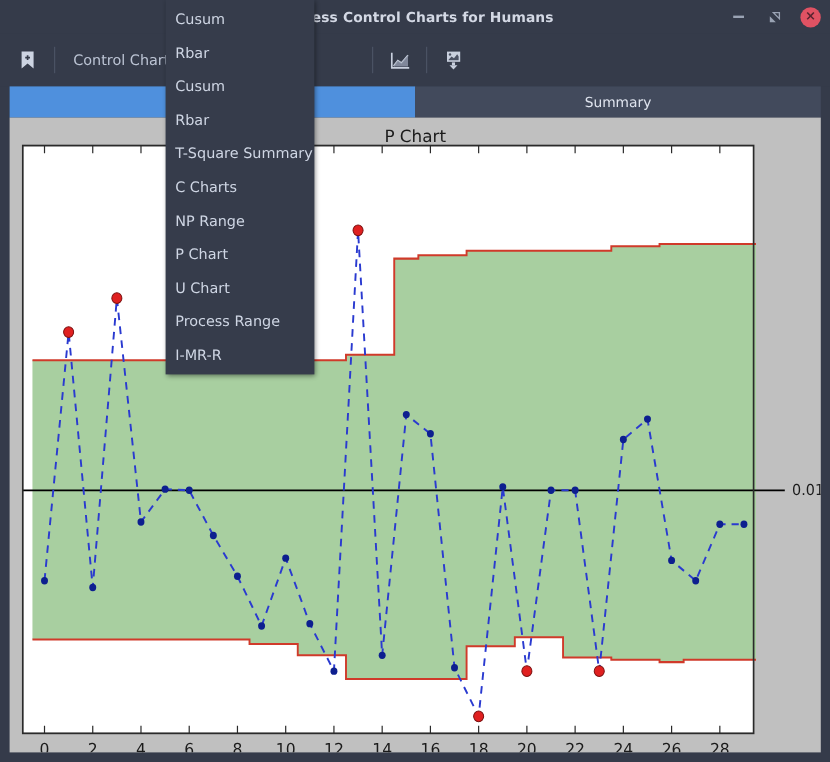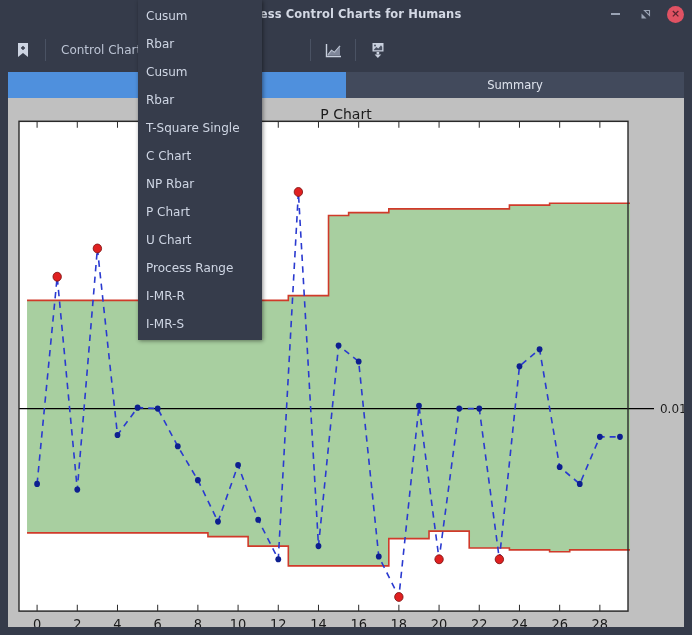--- a/index.html
+++ b/index.html
@@ -294,23 +294,22 @@
         <line x1="591.8613861386139" y1="22" x2="591.8613861386139" y2="28" stroke="#2a2a2a" stroke-width="1"></line>
         <text x="591.8613861386139" y="501" font-size="13" fill="#1b1b1b" text-anchor="middle" font-family="&quot;DejaVu Sans&quot;, sans-serif">28</text>
       </svg>
   </div>
 
   <div class="menu" id="menu">
       <div class="menu-item">Cusum</div>
       <div class="menu-item">Rbar</div>
       <div class="menu-item">Cusum</div>
       <div class="menu-item">Rbar</div>
-      <div class="menu-item">T-Square Single</div>
-      <div class="menu-item">C Chart</div>
-      <div class="menu-item">NP Rbar</div>
+      <div class="menu-item">T-Square Summary</div>
+      <div class="menu-item">C Charts</div>
+      <div class="menu-item">NP Range</div>
       <div class="menu-item">P Chart</div>
       <div class="menu-item">U Chart</div>
       <div class="menu-item">Process Range</div>
       <div class="menu-item">I-MR-R</div>
-      <div class="menu-item">I-MR-S</div>
     </div>
 
 </div>
 
 </body></html>

